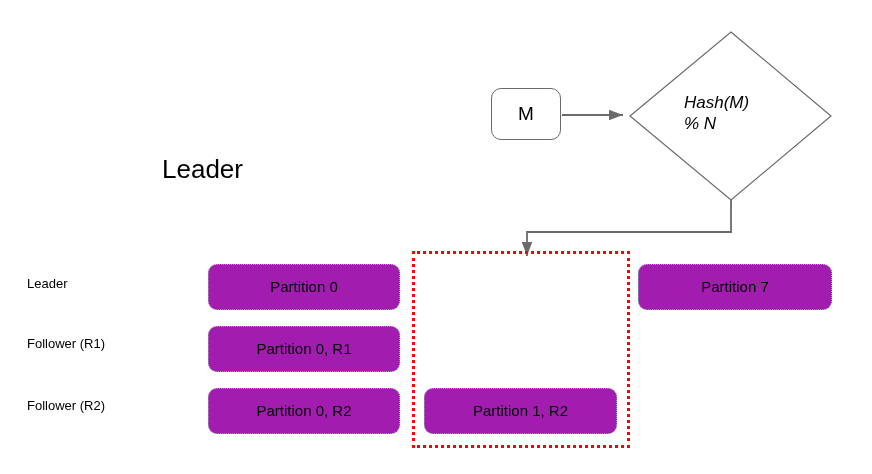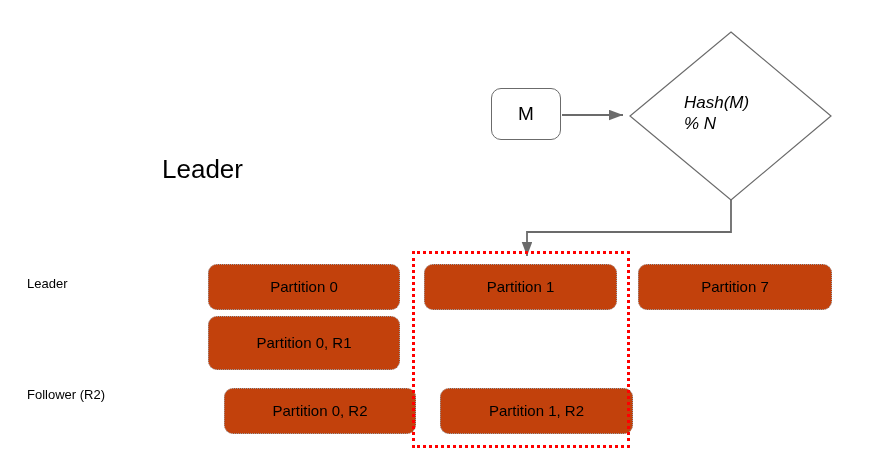--- a/index.html
+++ b/index.html
@@ -32,21 +32,21 @@
   .row-label {
     position: absolute;
     left: 27px;
     font-size: 13px;
     line-height: 20px;
     color: #000000;
     white-space: nowrap;
   }
   #row-label-0 { top: 274px; }
   #row-label-1 { top: 334px; }
-  #row-label-2 { top: 385px; text-align: center; }
+  #row-label-2 { top: 396px; text-align: center; }
 
   
   #message-box {
     position: absolute;
     left: 491px;
     top: 88px;
     width: 70px;
     height: 52px;
     box-sizing: border-box;
     border: 1.2px solid #6b6b6b;
@@ -77,41 +77,41 @@
     line-height: 21px;
     text-align: left;
     white-space: pre-line;
     font-style: italic;
   }
 
   
   .partition-box {
     position: absolute;
     box-sizing: border-box;
-    background: #c2410c;
+    background: #a21caf;
     border: 1.4px dotted #9aa3ad;
     border-radius: 9px;
     display: flex;
     align-items: center;
     justify-content: center;
     font-size: 15px;
     line-height: 18px;
     color: #000000;
     white-space: nowrap;
   }
 
   
   .col-0 { left: 208px; width: 192px; }
   .col-1 { left: 424px; width: 193px; }
   .col-2 { left: 638px; width: 194px; }
 
   
   .row-0 { top: 264px; height: 46px; }
-  .row-1 { top: 316px; height: 54px; }
-  .row-2 { top: 388px; height: 46px; margin-left: 16px; }
+  .row-1 { top: 326px; height: 46px; }
+  .row-2 { top: 388px; height: 46px; }
 
   
   #highlight-rect {
     position: absolute;
     left: 412px;
     top: 251px;
     width: 218px;
     height: 197px;
     box-sizing: border-box;
     border: 3px dotted #ff0000;
@@ -141,24 +141,24 @@
 
     <line x1="562" y1="115" x2="623" y2="115" stroke="#6b6b6b" stroke-width="1.8" marker-end="url(#arrowhead)"></line>
 
     <path d="M731,200 L731,232 L527,232 L527,256" fill="none" stroke="#6b6b6b" stroke-width="1.8" marker-end="url(#arrowhead)"></path>
   </svg>
 
   <div id="hash-decision-text">Hash(M)
 % N</div>
 
   <div class="row-label" id="row-label-0">Leader</div>
+  <div class="row-label" id="row-label-1">Follower (R1)</div>
   <div class="row-label" id="row-label-2">Follower (R2)</div>
 
   <div class="partition-box col-0 row-0">Partition 0</div>
-  <div class="partition-box col-1 row-0">Partition 1</div>
   <div class="partition-box col-2 row-0">Partition 7</div>
 
   <div class="partition-box col-0 row-1">Partition 0, R1</div>
 
   <div class="partition-box col-0 row-2">Partition 0, R2</div>
   <div class="partition-box col-1 row-2">Partition 1, R2</div>
 
   <div id="highlight-rect"></div>
 
 </div>

